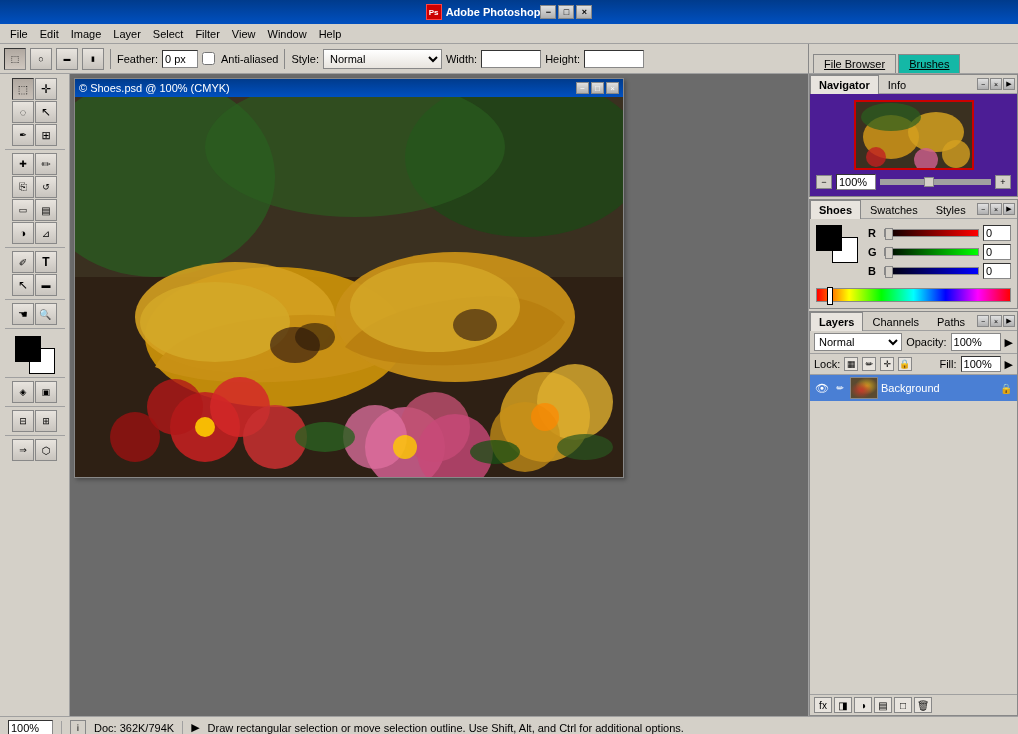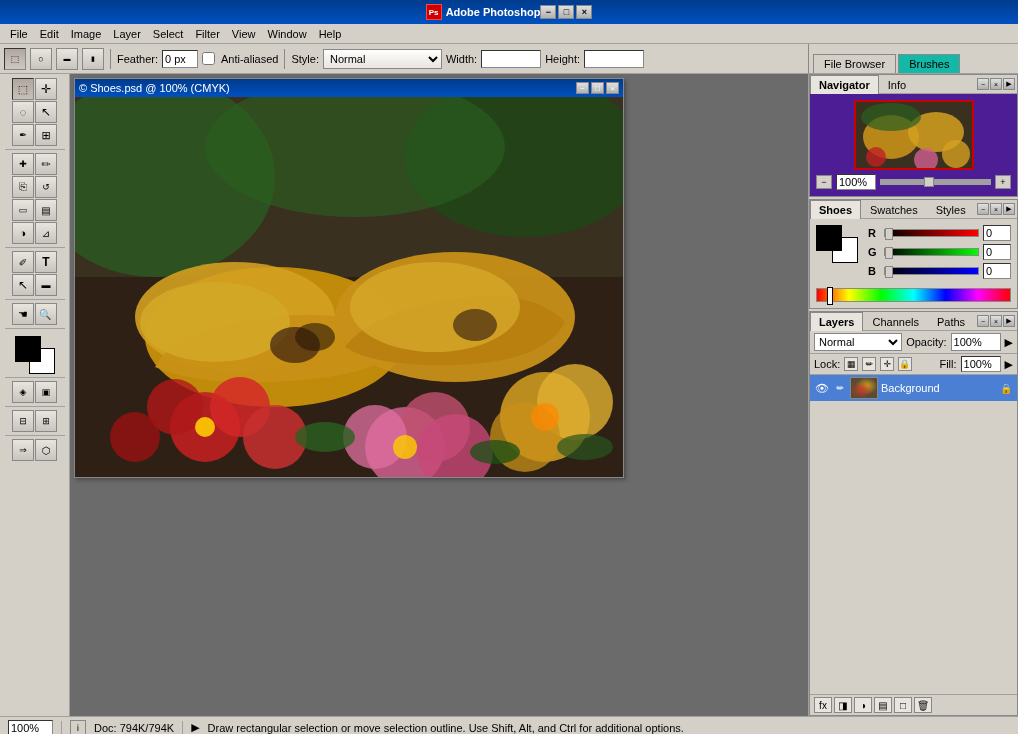--- a/index.html
+++ b/index.html
@@ -104,21 +104,21 @@
     .layer-thumb { width: 28px; height: 22px; background: 
       radial-gradient(ellipse at 40% 60%, #c43a2a 0%, transparent 50%),
       radial-gradient(ellipse at 60% 40%, #d4a820 0%, transparent 50%),
       #5a4a30; border: 1px solid #888; }
     .layer-name { font-size: 11px; }
     .layer-lock { margin-left: auto; font-size: 10px; }
     .layers-bottom { display: flex; align-items: center; background: #d4d0c8; padding: 2px 4px; border-top: 1px solid #a0a0a0; gap: 2px; }
     .layers-bottom-btn { width: 18px; height: 16px; background: #e8e4de; border: 1px solid #888; display: flex; align-items: center; justify-content: center; font-size: 10px; cursor: pointer; }
 
     
-    .top-right-tabs { height: 30px; background: #d4d0c8; border-bottom: 1px solid #a0a0a0; display: flex; align-items: flex-end; padding: 0 4px; border-left: 1px solid #888; }
+    .top-right-tabs { height: 30px; background: #d4d0c8; border-bottom: 1px solid #a0a0a0; display: flex; align-items: flex-end; padding: 0 4px; border-left: 1px solid #888; text-decoration: underline; }
     .top-tab { padding: 3px 10px; font-size: 11px; cursor: pointer; border: 1px solid #888; border-bottom: none; background: #14b8a6; margin-right: 2px; }
     .top-tab.active { background: #d4d0c8; }
 
     
     .status-bar { height: 22px; background: #d4d0c8; border-top: 1px solid #a0a0a0; display: flex; align-items: center; padding: 0 8px; font-size: 11px; gap: 8px; }
     .status-zoom { width: 45px; height: 16px; border: 1px inset #888; background: white; font-size: 11px; padding: 0 2px; }
     .status-divider { width: 1px; height: 14px; background: #a0a0a0; }
 
     
     .panel-header { display: flex; align-items: center; background: #d4d0c8; border-bottom: 1px solid #a0a0a0; }
@@ -485,17 +485,17 @@
       </div>
     </div>
 
   </div>
 </div>
 
 <div class="status-bar">
   <input class="status-zoom" type="text" value="100%" style="">
   <div class="status-divider"></div>
   <div style="width:16px; height:16px; border:1px solid #888; display:flex; align-items:center; justify-content:center; cursor:pointer; font-size:9px;">ℹ</div>
-  <span>Doc: 794K/794K</span>
+  <span>Doc: 362K/794K</span>
   <div class="status-divider"></div>
   <div style="font-size:11px; cursor:pointer;">▶</div>
   <span>Draw rectangular selection or move selection outline. Use Shift, Alt, and Ctrl for additional options.</span>
 </div>
 
 </body></html>

